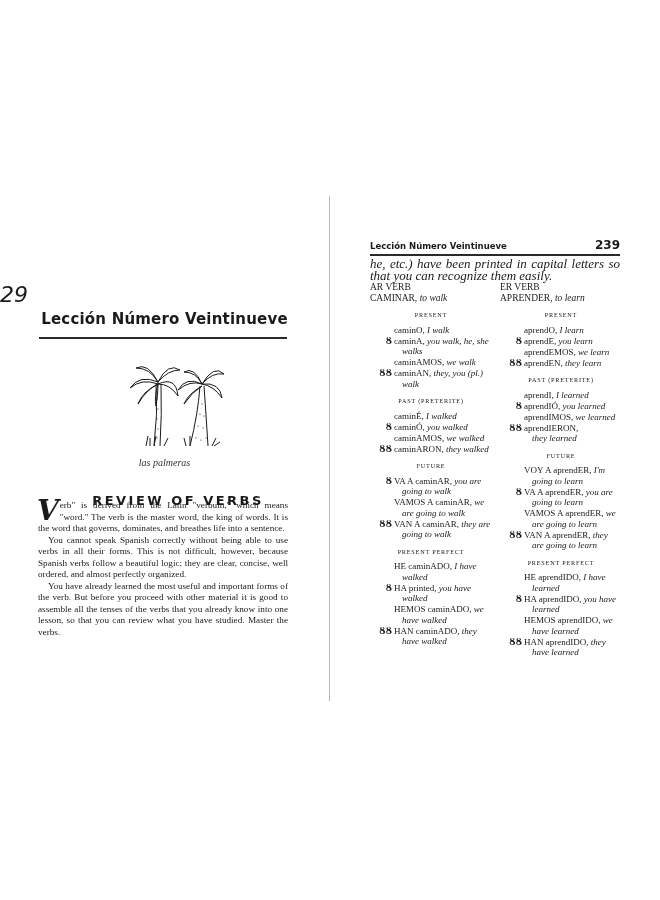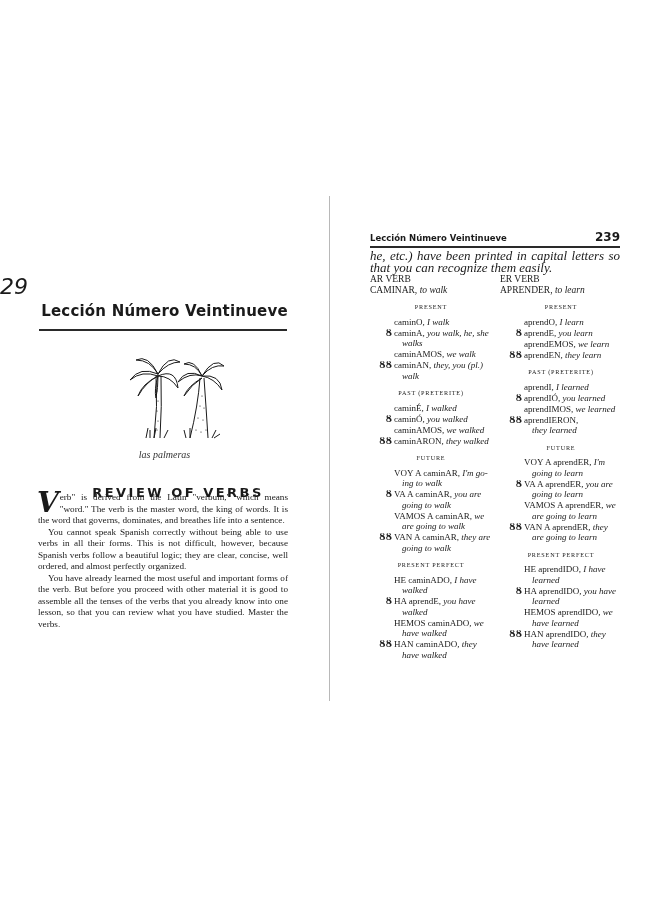--- a/index.html
+++ b/index.html
@@ -1,17 +1,17 @@
 <!DOCTYPE html>
 <html><head>
   <meta charset="utf-8">
   <style>
     html, body { margin: 0; padding: 0; background: #ffffff; }
     body { width: 660px; height: 900px; position: relative; overflow: hidden; color: #1a1a1a; font-family: "Liberation Serif", serif; }
-    .page { position: absolute; top: 8px; height: 779px; }
+    .page { position: absolute; top: 16px; height: 779px; }
     .left-page { left: 0; width: 329px; }
     .right-page { left: 330px; width: 330px; }
     .gutter { position: absolute; left: 329px; top: 196px; width: 1px; height: 505px; background: #b8b8b8; }
 
     
     .chap-num { position: absolute; top: 266px; left: 0; width: 329px; font-family: "DejaVu Sans", sans-serif; font-style: italic; font-size: 22px; color: #1a1a1a; }
     .chap-title { position: absolute; top: 294px; left: 0; width: 329px; text-align: center; font-family: "DejaVu Sans", sans-serif; font-weight: bold; font-size: 15px; letter-spacing: 0.2px; }
     .chap-rule { position: absolute; top: 321px; left: 39px; width: 248px; height: 2px; background: #2a2a2a; }
     .illus { position: absolute; top: 338px; left: 128px; width: 98px; height: 100px; }
     .caption { position: absolute; top: 441px; left: 0; width: 329px; text-align: center; font-style: italic; font-size: 10px; color: #333; }
@@ -117,27 +117,26 @@
         <div class="form"><span class="pm"></span><span>caminO,</span> <span class="gloss">I walk</span></div>
         <div class="form"><span class="pm">Ȣ</span><span>caminA,</span> <span class="gloss">you walk, he, she</span><span class="wrap">walks</span></div>
         <div class="form"><span class="pm"></span><span>caminAMOS,</span> <span class="gloss">we walk</span></div>
         <div class="form"><span class="pm">ȢȢ</span><span>caminAN,</span> <span class="gloss">they, you (pl.)</span><span class="wrap">walk</span></div>
         <div class="tense">PAST (PRETERITE)</div>
         <div class="form"><span class="pm"></span><span>caminÉ,</span> <span class="gloss">I walked</span></div>
         <div class="form"><span class="pm">Ȣ</span><span>caminÓ,</span> <span class="gloss">you walked</span></div>
         <div class="form"><span class="pm"></span><span>caminAMOS,</span> <span class="gloss">we walked</span></div>
         <div class="form"><span class="pm">ȢȢ</span><span>caminARON,</span> <span class="gloss">they walked</span></div>
         <div class="tense">FUTURE</div>
-        <div class="form"><span class="pm"></span><span>VOY A caminAR,</span> <span class="gloss">I'm go-</span><span class="wrap">ing to walk</span></div>
         <div class="form"><span class="pm">Ȣ</span><span>VA A caminAR,</span> <span class="gloss">you are</span><span class="wrap">going to walk</span></div>
         <div class="form"><span class="pm"></span><span>VAMOS A caminAR,</span> <span class="gloss">we</span><span class="wrap">are going to walk</span></div>
         <div class="form"><span class="pm">ȢȢ</span><span>VAN A caminAR,</span> <span class="gloss">they are</span><span class="wrap">going to walk</span></div>
         <div class="tense">PRESENT PERFECT</div>
         <div class="form"><span class="pm"></span><span>HE caminADO,</span> <span class="gloss">I have</span><span class="wrap">walked</span></div>
-        <div class="form"><span class="pm">Ȣ</span><span>HA aprendE,</span> <span class="gloss">you have</span><span class="wrap">walked</span></div>
+        <div class="form"><span class="pm">Ȣ</span><span>HA printed,</span> <span class="gloss">you have</span><span class="wrap">walked</span></div>
         <div class="form"><span class="pm"></span><span>HEMOS caminADO,</span> <span class="gloss">we</span><span class="wrap">have walked</span></div>
         <div class="form"><span class="pm">ȢȢ</span><span>HAN caminADO,</span> <span class="gloss">they</span><span class="wrap">have walked</span></div>
       </div>
     <div class="verb-col">
         <div class="verb-head">ER VERB</div>
         <div class="verb-head"><span>APRENDER,</span> <i>to learn</i></div>
         <div class="tense first">PRESENT</div>
         <div class="form"><span class="pm"></span><span>aprendO,</span> <span class="gloss">I learn</span></div>
         <div class="form"><span class="pm">Ȣ</span><span>aprendE,</span> <span class="gloss">you learn</span></div>
         <div class="form"><span class="pm"></span><span>aprendEMOS,</span> <span class="gloss">we learn</span></div>

